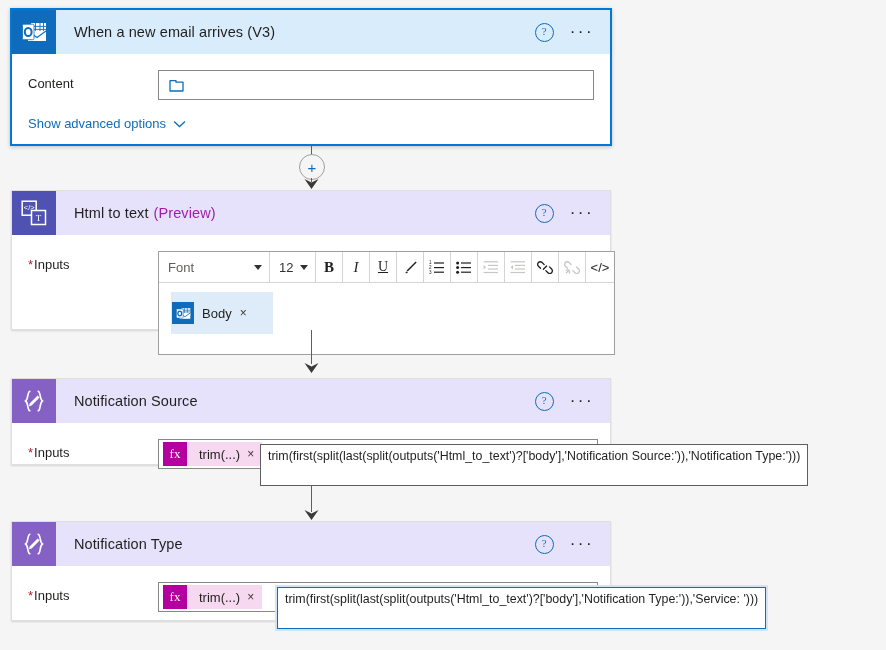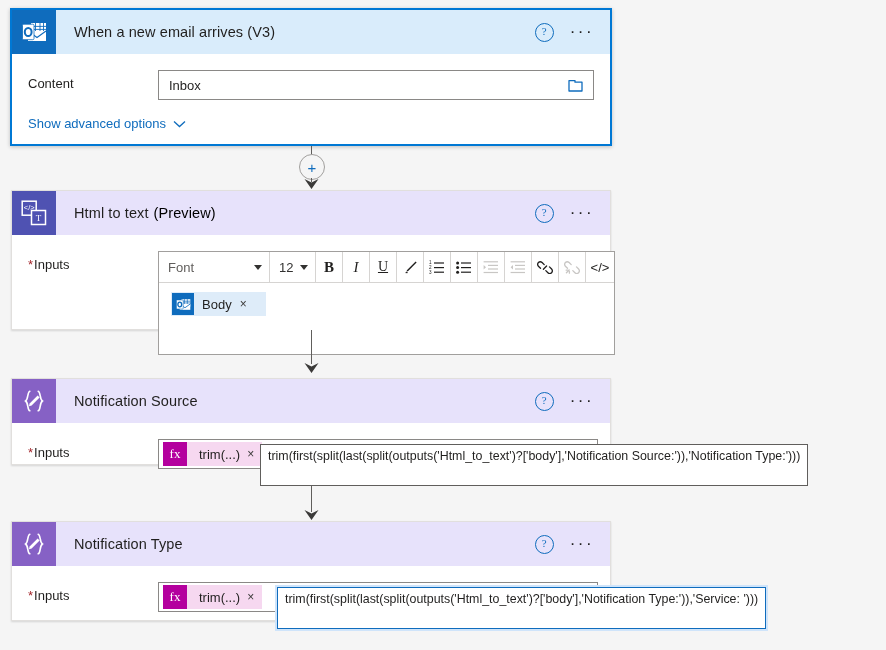--- a/index.html
+++ b/index.html
@@ -54,21 +54,21 @@
   .card-title {
     flex: 1;
     display: flex;
     align-items: center;
     padding-left: 18px;
     font-size: 14.5px;
     color: #201f1e;
     letter-spacing: .1px;
   }
   .card-title .muted {
-    color: #000000;
+    color: #a21caf;
     margin-left: 5px;
   }
 
   .header-actions {
     display: flex;
     align-items: center;
     gap: 16px;
     padding-right: 16px;
   }
   .help-icon {
@@ -191,22 +191,22 @@
   .rte-content {
     min-height: 50px;
     padding: 9px 10px 12px 12px;
   }
 
   
   .token {
     display: inline-flex;
     align-items: center;
     background: #deecf9;
-    height: 24px;
-    padding-right: 19px;
+    height: 42px;
+    padding-right: 26px;
   }
   .token-ico {
     width: 22px; height: 22px;
     margin: 0 8px 0 1px;
     background: #0f6cbd;
     display: flex; align-items: center; justify-content: center;
   }
   .token-label { font-size: 13px; color: #201f1e; }
   .token-x {
     margin-left: 8px;
@@ -318,21 +318,20 @@
     </div>
     <div class="header-actions">
       <div class="help-icon">?</div>
       <div class="ellipsis">···</div>
     </div>
   </div>
   <div class="card-body">
     <div class="param-row">
       <div class="param-label">Content</div>
       <div class="text-field">
-        <span class="value">Inbox</span>
         <span class="folder-icon">
           <svg width="15" height="13" viewBox="0 0 15 13" aria-hidden="true">
             <path d="M1 3.2 L1 12 L14 12 L14 3.2 L7 3.2 L7 1.6 L1 1.6 Z" fill="none" stroke="#0f6cbd" stroke-width="1.3" stroke-linejoin="round"></path>
           </svg>
         </span>
       </div>
     </div>
     <div class="adv-link">
       <span>Show advanced options</span>
       <span class="chev">

